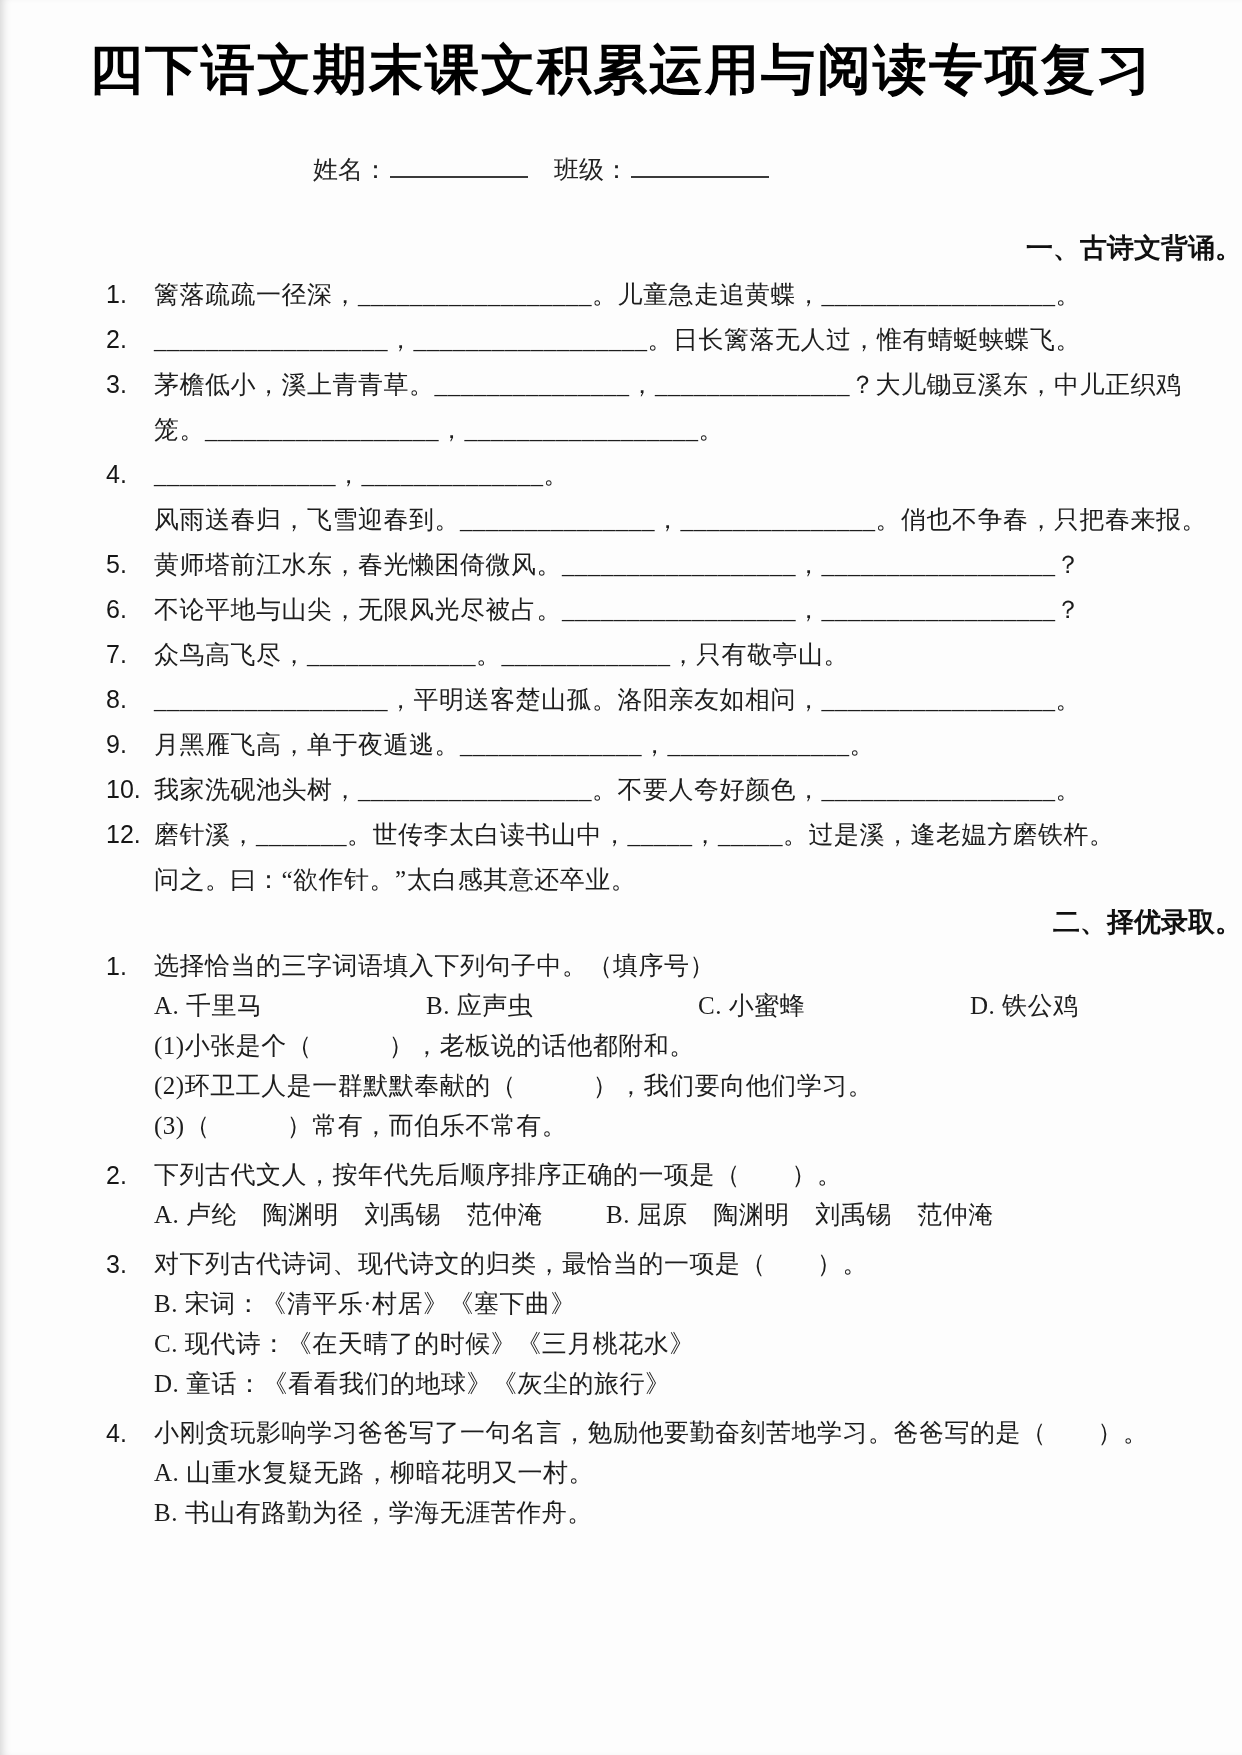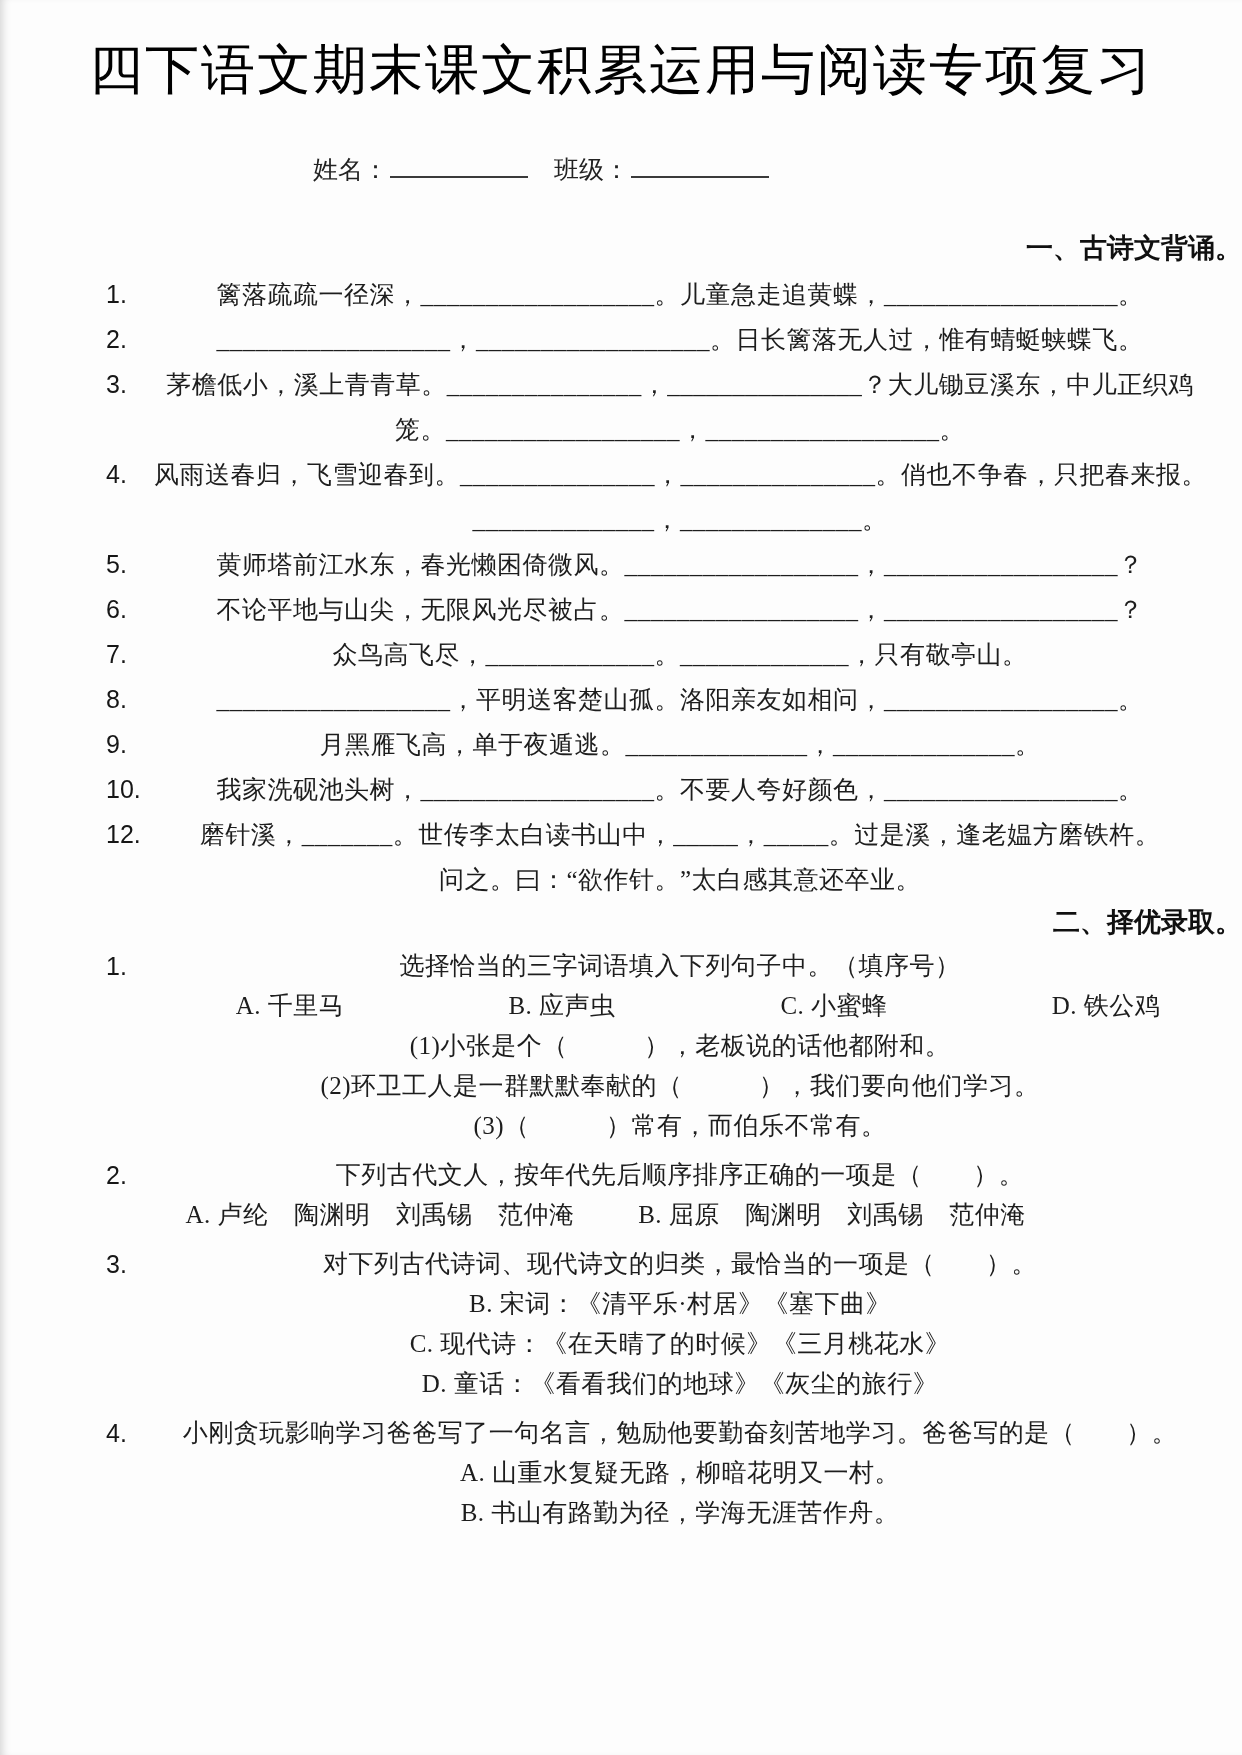--- a/index.html
+++ b/index.html
@@ -14,21 +14,21 @@
     background: #fdfdfd;
     overflow: hidden;
     font-family: "Liberation Serif", serif;
     color: #1d1d1d;
     box-shadow: inset 8px 0 10px -6px rgba(0,0,0,0.18);
   }
   .title {
     margin: 34px 40px 0 40px;
     text-align: center;
     font-family: "Liberation Sans", sans-serif;
-    font-weight: 400;
+    font-weight: 700;
     font-size: 54px;
     letter-spacing: 2px;
     color: #000;
     white-space: nowrap;
   }
   .student-line {
     margin: 44px 0 0 313px;
     font-size: 25px;
     color: #222;
   }
@@ -61,21 +61,20 @@
     color: #161616;
   }
   .s2 .num { line-height: 40px; }
   .body { flex: 1; min-width: 0; }
   .line {
     font-size: 25px;
     line-height: 45px;
     letter-spacing: 0.5px;
     color: #1d1d1d;
     white-space: nowrap;
-    text-align: center;
   }
   .s2 .line { line-height: 40px; }
   .s2 .item { margin-bottom: 9px; }
   .opts4 { display: flex; }
   .opts4 span { flex: none; width: 272px; }
   .opts2 { display: flex; }
   .opts2 span { flex: none; width: 452px; }
 </style>
 </head>
 <body>
@@ -110,22 +109,22 @@
       <span class="num">3.</span>
       <div class="body">
         <div class="line">茅檐低小，溪上青青草。_______________，_______________？大儿锄豆溪东，中儿正织鸡</div>
         <div class="line">笼。__________________，__________________。</div>
       </div>
     </div>
 
     <div class="item">
       <span class="num">4.</span>
       <div class="body">
+        <div class="line">______________，______________。</div>
         <div class="line">风雨送春归，飞雪迎春到。_______________，_______________。俏也不争春，只把春来报。</div>
-        <div class="line">______________，______________。</div>
       </div>
     </div>
 
     <div class="item">
       <span class="num">5.</span>
       <div class="body">
           <div class="line">黄师塔前江水东，春光懒困倚微风。__________________，__________________？</div>
         </div>
     </div>
 

